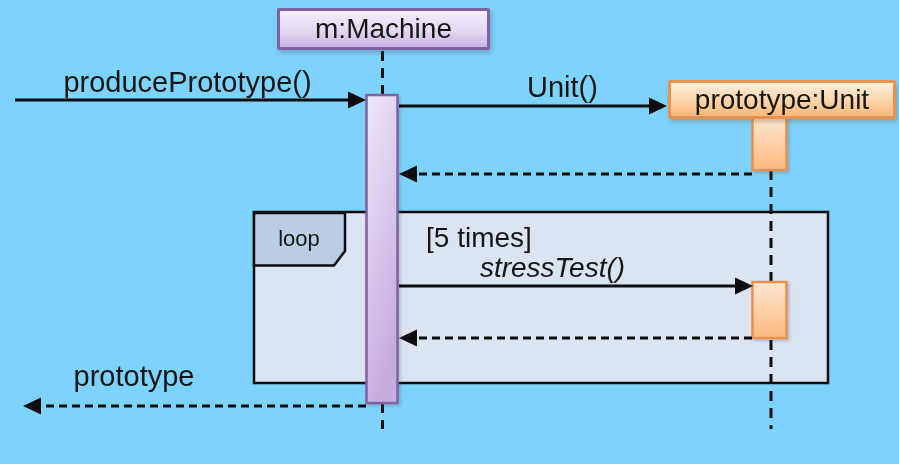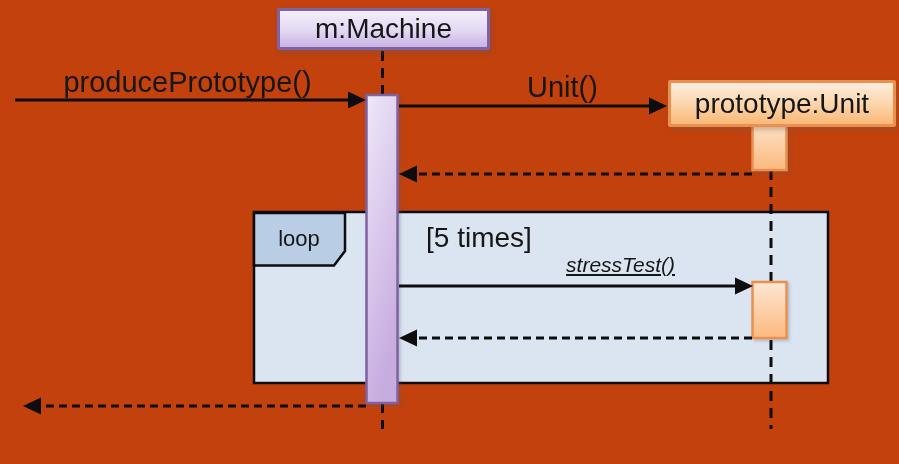--- a/index.html
+++ b/index.html
@@ -1,53 +1,53 @@
 <!DOCTYPE html>
 <html><head>
 <meta charset="utf-8">
 <style>
   html,body{margin:0;padding:0;}
   .canvas{
     position:relative;
     width:899px;height:464px;
-    background:#c2410c;
+    background:#7dd3fc;
     font-family:"Liberation Sans", sans-serif;
     color:#161616;
     overflow:hidden;
   }
   .diagram-svg{position:absolute;left:0;top:0;}
   .obj-box{
     position:absolute;
     box-sizing:border-box;
     display:flex;align-items:center;justify-content:center;
     font-size:28px;line-height:1;
     border-radius:2px;
     white-space:nowrap;
   }
   .machine-box{
     left:277px;top:8px;width:213px;height:42px;
     border:3px solid #7e62a1;
     background:linear-gradient(to bottom,#f3eefb 0%,#e3d8f3 55%,#c9b3e3 100%);
     box-shadow:2px 3px 4px rgba(90,90,115,.35);
   }
   .unit-box{
-    left:668px;top:80px;width:228px;height:47px;
+    left:668px;top:80px;width:228px;height:39px;
     border:3px solid #ea9050;
     background:linear-gradient(to bottom,#fdeedd 0%,#fcd6ad 50%,#f9b877 100%);
     box-shadow:2px 3px 4px rgba(120,95,70,.35);
   }
   .msg-label{
     position:absolute;
     font-size:29px;line-height:1;
     white-space:nowrap;
   }
   .produce-label{left:40px;top:68px;width:295px;text-align:center;}
   .unit-label{left:480px;top:73px;width:165px;text-align:center;}
   .guard-label{left:426px;top:224px;font-size:28px;}
-  .stress-label{left:430px;top:254px;width:245px;text-align:right;font-style:italic;font-size:21px;text-decoration:underline;}
+  .stress-label{left:430px;top:254px;width:245px;text-align:center;font-style:italic;font-size:28px;}
   .proto-label{left:54px;top:362px;width:160px;text-align:center;}
   .loop-label{
     position:absolute;left:253px;top:211px;width:92px;height:55px;
     display:flex;align-items:center;justify-content:center;
     font-size:22px;line-height:1;
   }
 </style>
 </head>
 <body>
 
@@ -102,15 +102,16 @@
     <span>m:Machine</span>
   </div>
   <div class="obj-box unit-box">
     <span>prototype:Unit</span>
   </div>
 
   <div class="msg-label unit-label">Unit()</div>
   <div class="msg-label produce-label">producePrototype()</div>
   <div class="msg-label guard-label">[5 times]</div>
   <div class="msg-label stress-label">stressTest()</div>
+  <div class="msg-label proto-label">prototype</div>
   <div class="loop-label">loop</div>
 
 </div>
 
 </body></html>

